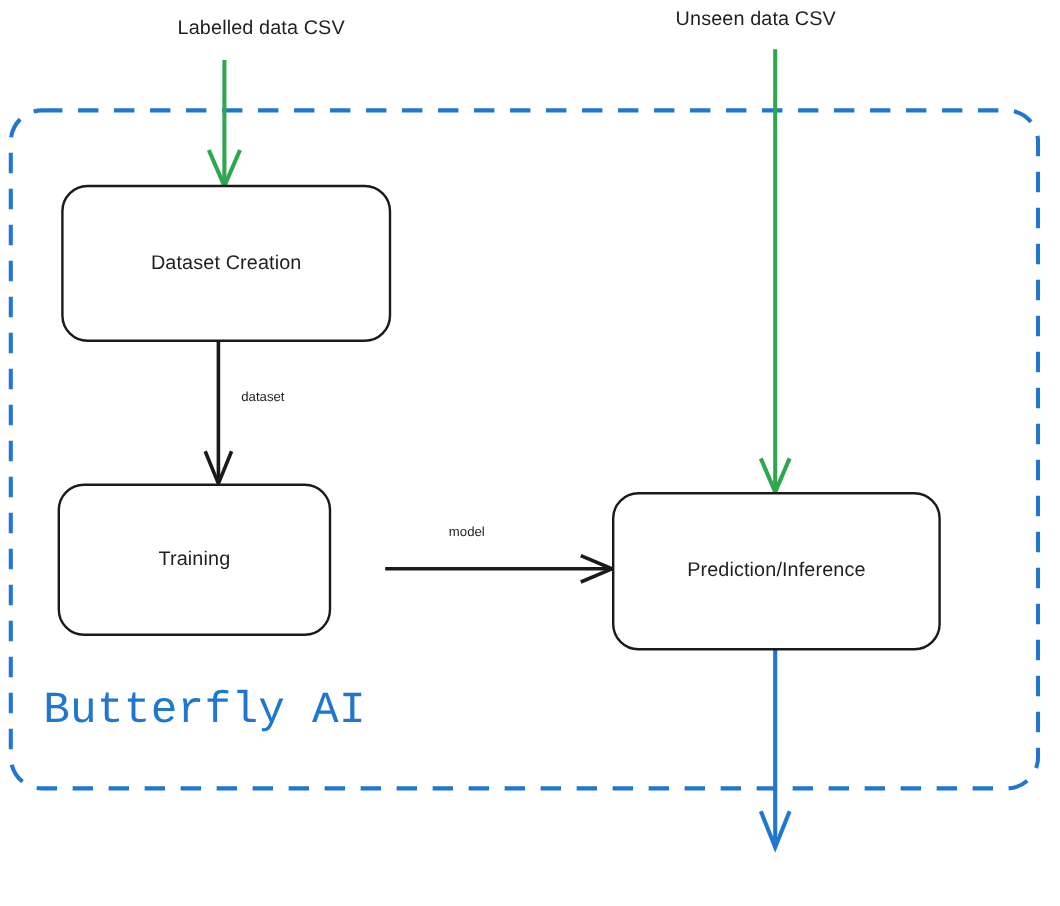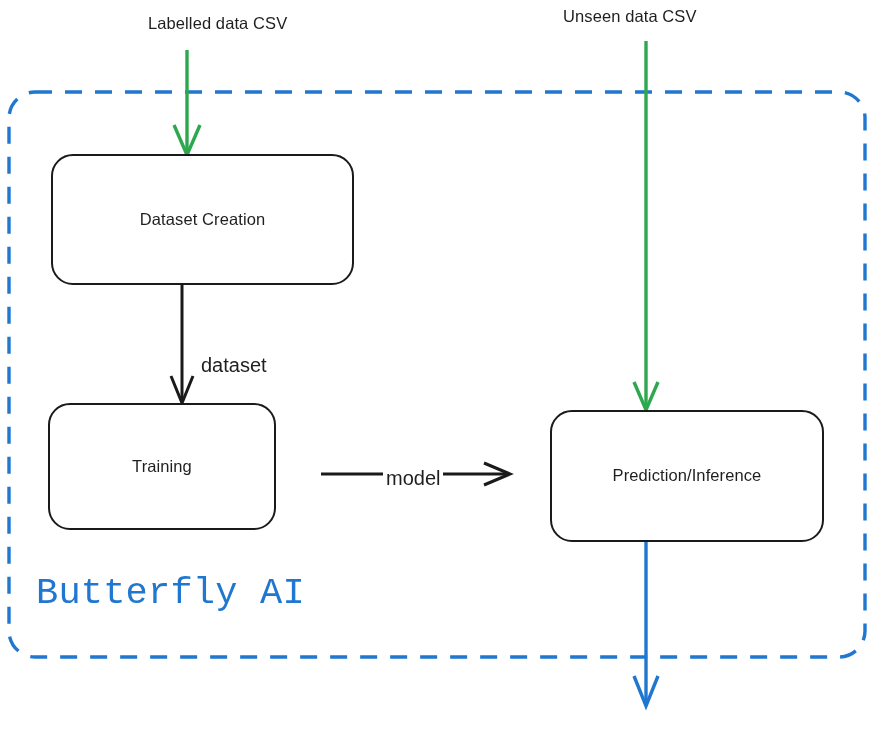--- a/index.html
+++ b/index.html
@@ -43,35 +43,34 @@
   .node-label {
     font-size: 16.5px;
     color: #1f1f1f;
     letter-spacing: 0.1px;
     line-height: 1.2;
     padding: 0 8px;
   }
   #node-dataset-creation {
     left: 51px;
     top: 154px;
-    width: 303px;
+    width: 275px;
     height: 131px;
   }
   #node-training {
     left: 48px;
     top: 403px;
     width: 228px;
     height: 127px;
   }
   #node-prediction {
     left: 510px;
     top: 410px;
     width: 274px;
     height: 132px;
-    margin-left: 40px;
   }
   
   .io-label {
     position: absolute;
     font-size: 16.5px;
     color: #1f1f1f;
     white-space: nowrap;
     letter-spacing: 0.1px;
   }
   #label-labelled-data {
@@ -82,33 +81,32 @@
   #label-unseen-data {
     left: 563px;
     top: 7px;
   }
   #label-prediction-result {
     left: 556px;
     top: 718px;
   }
   .edge-label {
     position: absolute;
-    font-size: 20px;
+    font-size: 11px;
     color: #1f1f1f;
     white-space: nowrap;
     background: #ffffff;
     padding: 0 3px;
-    margin-top: 29px;
   }
   #label-edge-dataset {
     left: 198px;
     top: 325px;
   }
   #label-edge-model {
-    left: 383px;
+    left: 371px;
     top: 438px;
   }
   
   #boundary-title {
     position: absolute;
     left: 36px;
     top: 572px;
     font-size: 37px;
     color: #1f77d0;
     letter-spacing: 0.2px;

